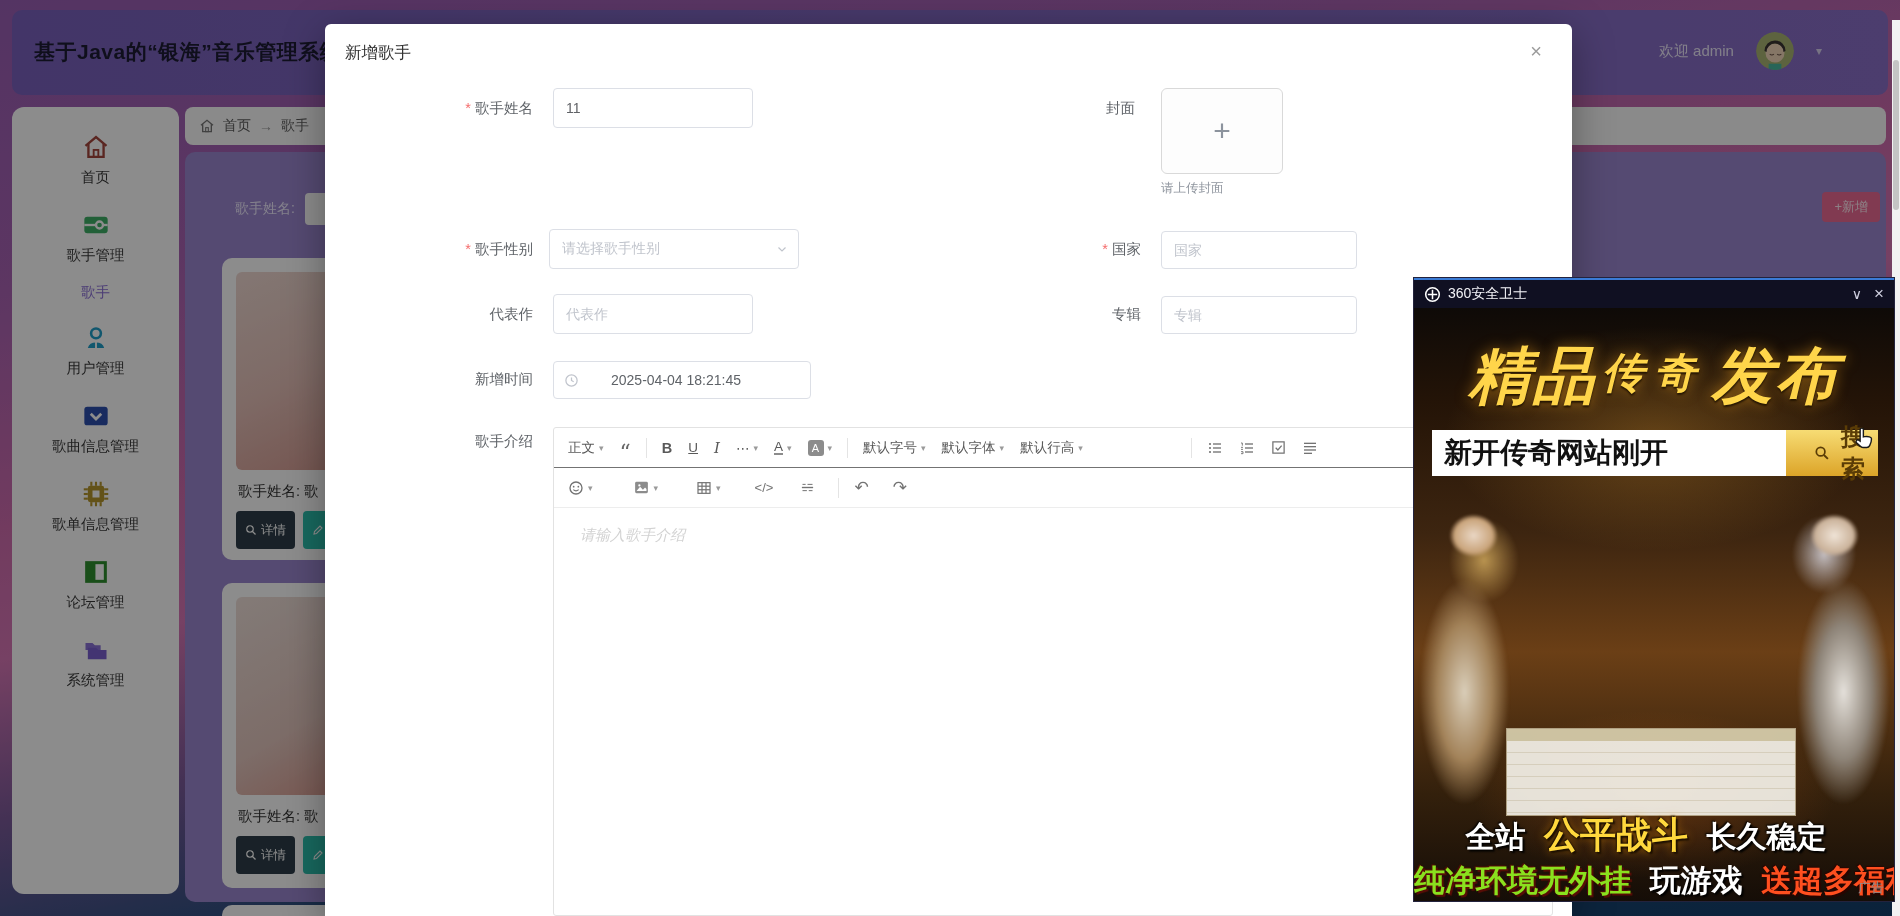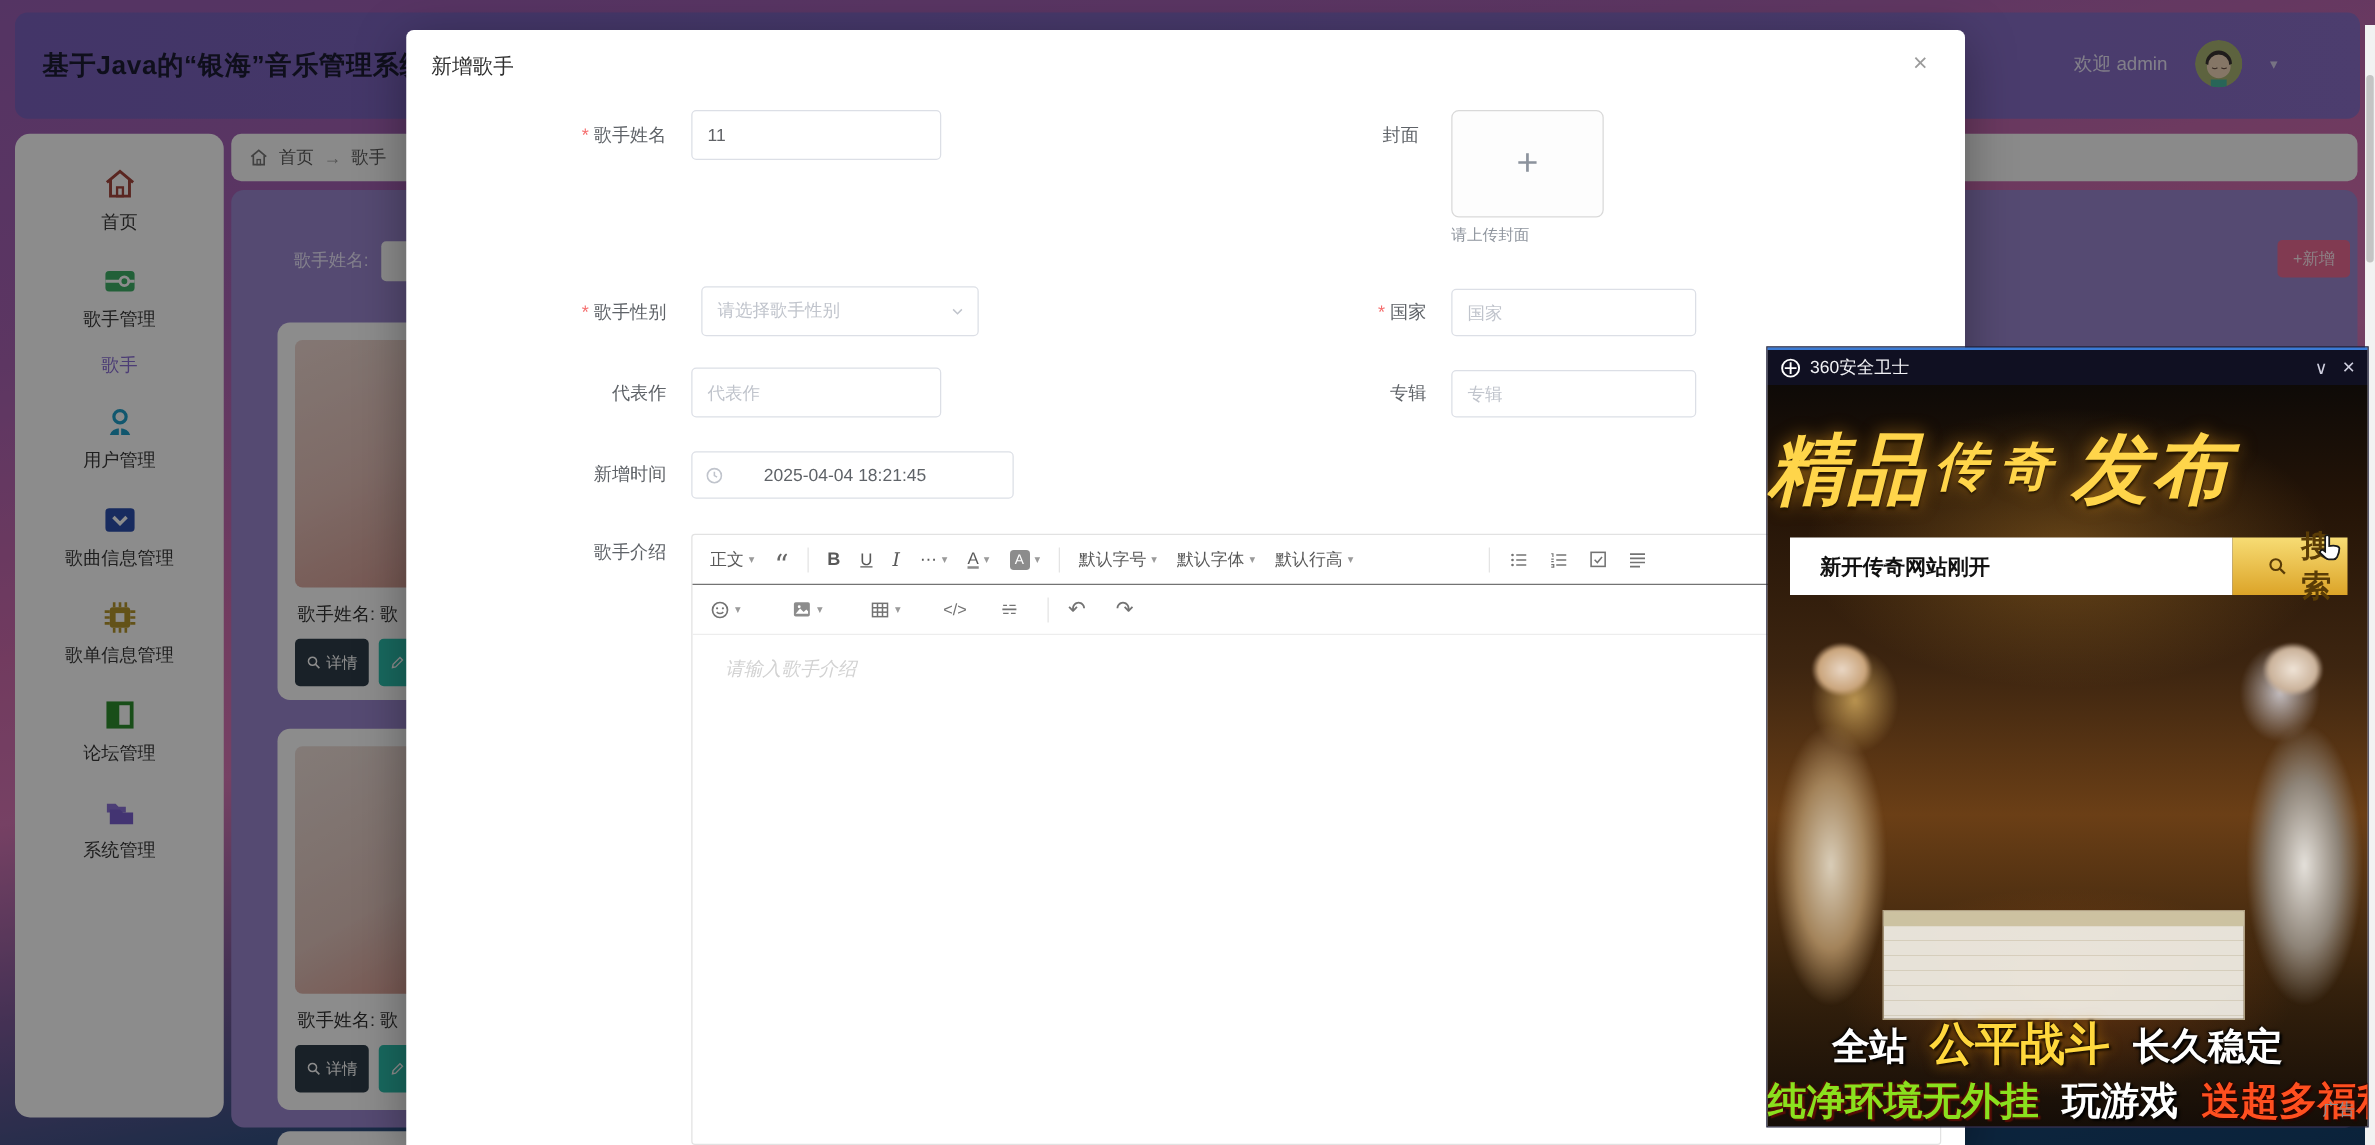--- a/index.html
+++ b/index.html
@@ -78,27 +78,27 @@
   .ad{position:absolute;left:1413px;top:277px;width:482px;height:625px;z-index:30;border:1px solid #23233d;box-sizing:border-box;}
   .ad-titlebar{height:30px;background:#101022;border-top:2px solid #3a7bd5;display:flex;align-items:center;
     padding:0 10px;gap:7px;color:#f2f2f6;font-size:14px;box-sizing:border-box;}
   .ad-ctrl{margin-left:auto;display:flex;gap:12px;align-items:center;color:#cfcfdf;font-size:14px;}
   .ad-ctrl span{cursor:pointer;}
   .ad-body{position:relative;height:593px;overflow:hidden;
     background:
       radial-gradient(ellipse 300px 160px at 50% 22%, rgba(255,180,60,.28), rgba(0,0,0,0) 70%),
       radial-gradient(ellipse 260px 120px at 50% 82%, rgba(255,120,30,.25), rgba(0,0,0,0) 70%),
       linear-gradient(180deg,#0e0a07 0%,#241407 16%,#3d2510 38%,#6b3f16 58%,#33200c 82%,#150d07 100%);}
-  .ad-headline{position:absolute;left:0;right:0;top:26px;white-space:nowrap;
+  .ad-headline{position:absolute;left:0;right:0;top:26px;text-align:center;white-space:nowrap;
     font-family:"DejaVu Serif",serif;font-weight:bold;font-style:italic;color:#ffd54a;
     text-shadow:0 2px 2px #241502,0 0 14px rgba(255,170,30,.55);}
   .h-big{font-size:62px;letter-spacing:2px;}
   .h-small{font-size:42px;vertical-align:10px;letter-spacing:10px;}
   .ad-search{position:absolute;left:18px;right:16px;top:122px;height:46px;display:flex;}
-  .ad-search input{flex:1;border:none;font-size:17px;font-weight:bold;color:#111;padding:0 24px;font-family:inherit;min-width:0;}
+  .ad-search input{flex:1;border:none;font-size:28px;font-weight:bold;color:#111;padding:0 12px;font-family:inherit;min-width:0;}
   .ad-search button{width:92px;border:none;cursor:pointer;display:flex;align-items:center;justify-content:center;gap:4px;
     background:linear-gradient(180deg,#f7dc74,#dca428);color:#5a3c06;font-size:24px;font-weight:bold;font-family:inherit;padding-left:28px;}
   .char{position:absolute;top:190px;bottom:90px;width:130px;filter:blur(1px);}
   .char-l{left:-8px;background:
       radial-gradient(ellipse 34px 30px at 52% 12%, #e9d6c4 0%, #caa57c 55%, rgba(0,0,0,0) 72%),
       radial-gradient(ellipse 60px 150px at 45% 62%, #d9cdb8 0%, #a3835a 45%, rgba(0,0,0,0) 75%),
       radial-gradient(ellipse 50px 60px at 60% 20%, rgba(214,174,96,.8), rgba(0,0,0,0) 70%);}
   .char-r{right:-8px;background:
       radial-gradient(ellipse 34px 30px at 48% 12%, #efe3d6 0%, #cbb39b 55%, rgba(0,0,0,0) 72%),
       radial-gradient(ellipse 62px 150px at 55% 62%, #e4e0da 0%, #8d8377 45%, rgba(0,0,0,0) 75%),
@@ -281,21 +281,21 @@
     <label class="f-label req" style="left:58px;top:75px;">歌手姓名</label>
     <input class="inp" style="left: 228px; top: 64px; width: 200px; height: 40px;" value="11">
 
     <label class="f-label" style="left:660px;top:75px;">封面</label>
     <div class="upload">
       <span>+</span>
     </div>
     <div class="upload-hint">请上传封面</div>
 
     <label class="f-label req" style="left:58px;top:216px;">歌手性别</label>
-    <div class="inp select" style="left:236px;top:205px;width:222px;height:40px;gap:38px;">
+    <div class="inp select" style="left:224px;top:205px;width:250px;height:40px;gap:38px;">
       <span class="ph">请选择歌手性别</span>
       <svg width="12" height="12" viewBox="0 0 24 24">
         <path d="M5 9 l7 7 l7 -7" fill="none" stroke="#c0c4cc" stroke-width="2.4"></path>
       </svg>
     </div>
 
     <label class="f-label req" style="left:666px;top:216px;">国家</label>
     <input class="inp" style="left: 836px; top: 207px; width: 196px; height: 38px;" placeholder="国家">
 
     <label class="f-label" style="left:58px;top:281px;">代表作</label>

